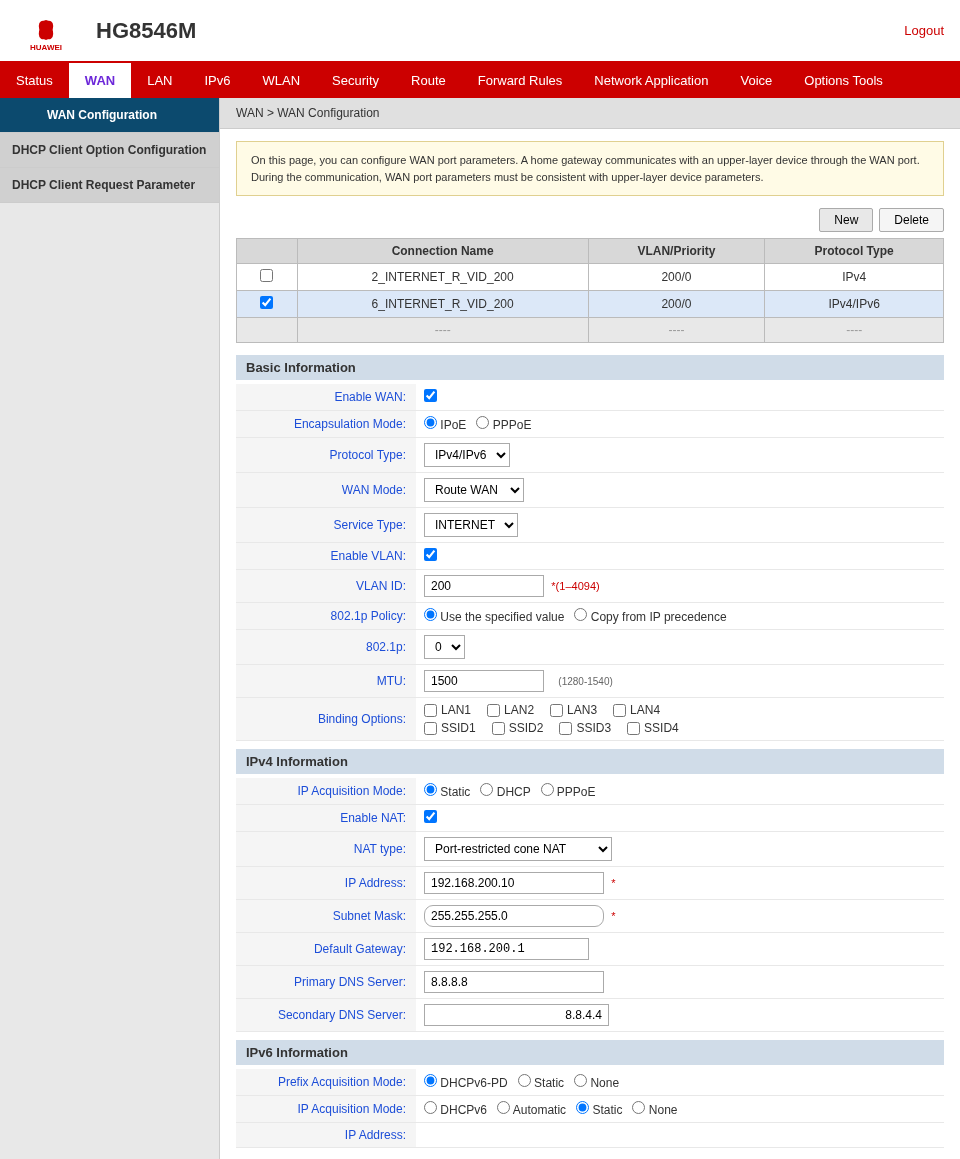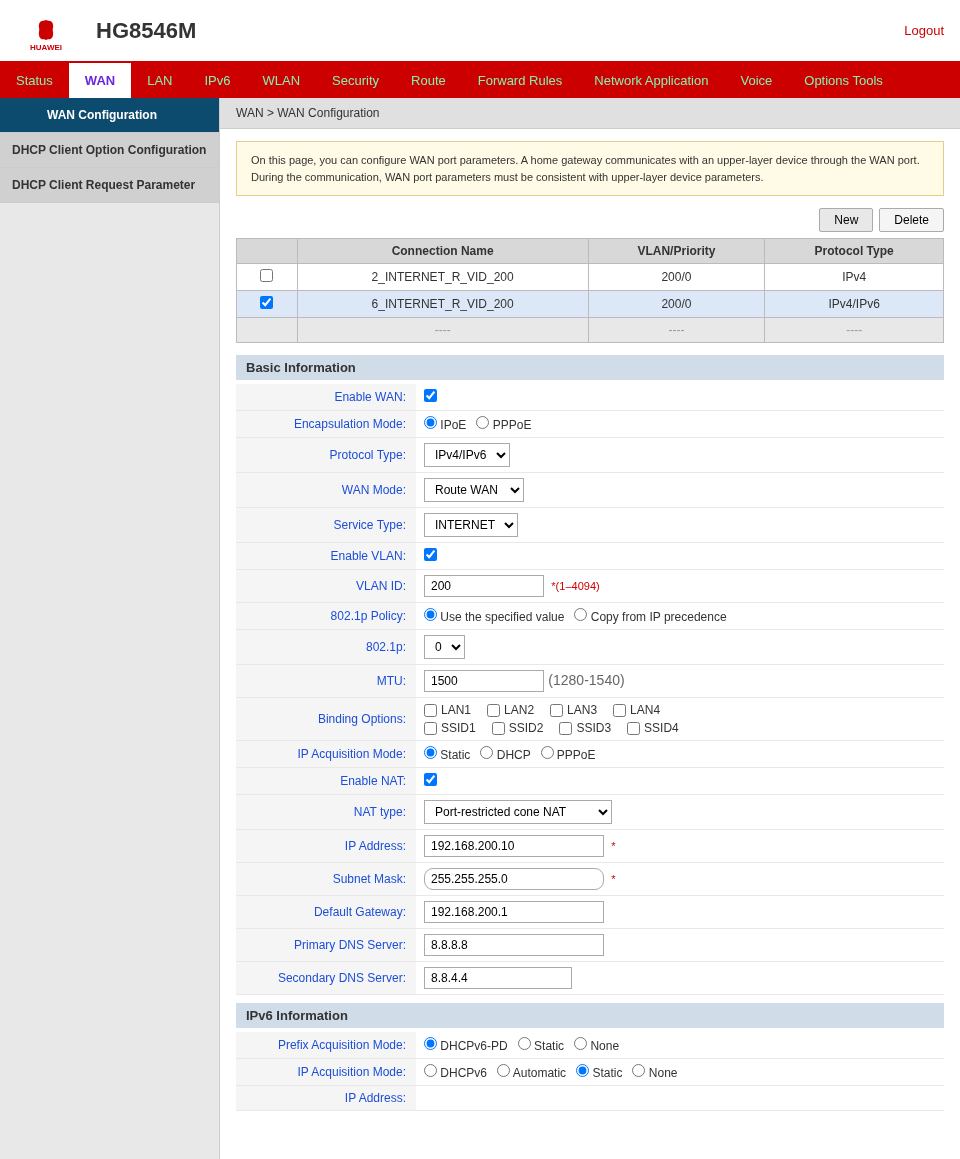--- a/index.html
+++ b/index.html
@@ -7,21 +7,21 @@
 
     
     .header { background: #fff; display: flex; align-items: center; padding: 8px 16px; border-bottom: 2px solid #cc0000; }
     .logo-area { display: flex; align-items: center; gap: 10px; margin-right: 20px; }
     .logo-svg { width: 60px; height: 45px; }
     .device-name { font-size: 22px; font-weight: bold; color: #333; }
     .logout-btn { margin-left: auto; background: none; border: none; color: #cc0000; font-size: 13px; cursor: pointer; }
 
     
     .nav { background: #cc0000; display: flex; align-items: center; }
-    .nav-item { color: #86efac; padding: 10px 16px; cursor: pointer; font-size: 13px; text-decoration: none; }
+    .nav-item { color: #ffffff; padding: 10px 16px; cursor: pointer; font-size: 13px; text-decoration: none; }
     .nav-item.active { background: #fff; color: #6d28d9; font-weight: bold; }
 
     
     .layout { display: flex; min-height: calc(100vh - 90px); }
 
     
     .sidebar { width: 220px; background: #e8e8e8; border-right: 1px solid #ccc; flex-shrink: 0; }
     .sidebar-item { padding: 10px 12px; border-bottom: 1px solid #ccc; cursor: pointer; font-size: 12px; background: #d0d0d0; font-weight: bold; }
     .sidebar-item.active { background: #0c4a6e; color: #fff; padding-left: 47px; }
 
@@ -49,21 +49,21 @@
     .form-table tr { border-bottom: 1px solid #e8e8e8; }
     .form-table td { padding: 5px 8px; vertical-align: middle; }
     .form-table td:first-child { width: 180px; color: #1d4ed8; background: #f5f5f5; font-weight: normal; text-align: right; padding-right: 10px; }
     .form-table td:last-child { background: #fff; }
 
     input[type="text"], input[type="number"] { border: 1px solid #aaa; padding: 3px 6px; font-size: 12px; }
     select { border: 1px solid #aaa; padding: 3px 6px; font-size: 12px; background: #fff; }
     input[type="checkbox"] { cursor: pointer; }
     input[type="radio"] { cursor: pointer; }
     .hint { color: #cc0000; font-size: 11px; margin-left: 4px; }
-    .hint-gray { color: #666; font-size: 14px; margin-left: 1px; }
+    .hint-gray { color: #666; font-size: 10px; margin-left: 11px; }
 
     .binding-options { display: flex; flex-direction: column; gap: 4px; }
     .binding-row { display: flex; gap: 16px; }
     .binding-item { display: flex; align-items: center; gap: 4px; }
   </style>
 </head>
 <body>
 
 <div class="header">
   <div class="logo-area">
@@ -249,20 +249,21 @@
                 <label class="binding-item"><input type="checkbox" style=""> SSID2</label>
                 <label class="binding-item"><input type="checkbox" style=""> SSID3</label>
                 <label class="binding-item"><input type="checkbox" style=""> SSID4</label>
               </div>
             </div>
           </td>
         </tr>
       </tbody>
         </table>
 
+      <div class="section-header">IPv4 Information</div>
       <table class="form-table">
         <tbody>
             <tr>
           <td>IP Acquisition Mode:</td>
           <td>
             <label><input type="radio" name="ipv4acq" checked="" style=""> Static</label>
             &nbsp;
             <label><input type="radio" name="ipv4acq" style=""> DHCP</label>
             &nbsp;
             <label><input type="radio" name="ipv4acq" style=""> PPPoE</label>
@@ -292,29 +293,29 @@
         </tr>
         <tr>
           <td>Subnet Mask:</td>
           <td>
             <input type="text" value="255.255.255.0" style="width: 180px; border-radius: 9px;">
             <span class="hint">*</span>
           </td>
         </tr>
         <tr>
           <td>Default Gateway:</td>
-          <td><input type="text" value="192.168.200.1" style="width: 180px;"></td>
+          <td><input type="text" value="192.168.200.1" style="width: 165px; font-family: Liberation Mono, monospace;"></td>
         </tr>
         <tr>
           <td>Primary DNS Server:</td>
           <td><input type="text" value="8.8.8.8" style="width: 180px;"></td>
         </tr>
         <tr>
           <td>Secondary DNS Server:</td>
-          <td><input type="text" value="8.8.4.4" style="width: 148px;"></td>
+          <td><input type="text" value="8.8.4.4" style="width: 185px; text-align: right;"></td>
         </tr>
       </tbody>
         </table>
 
       <div class="section-header">IPv6 Information</div>
       <table class="form-table">
         <tbody>
             <tr>
           <td>Prefix Acquisition Mode:</td>
           <td>

